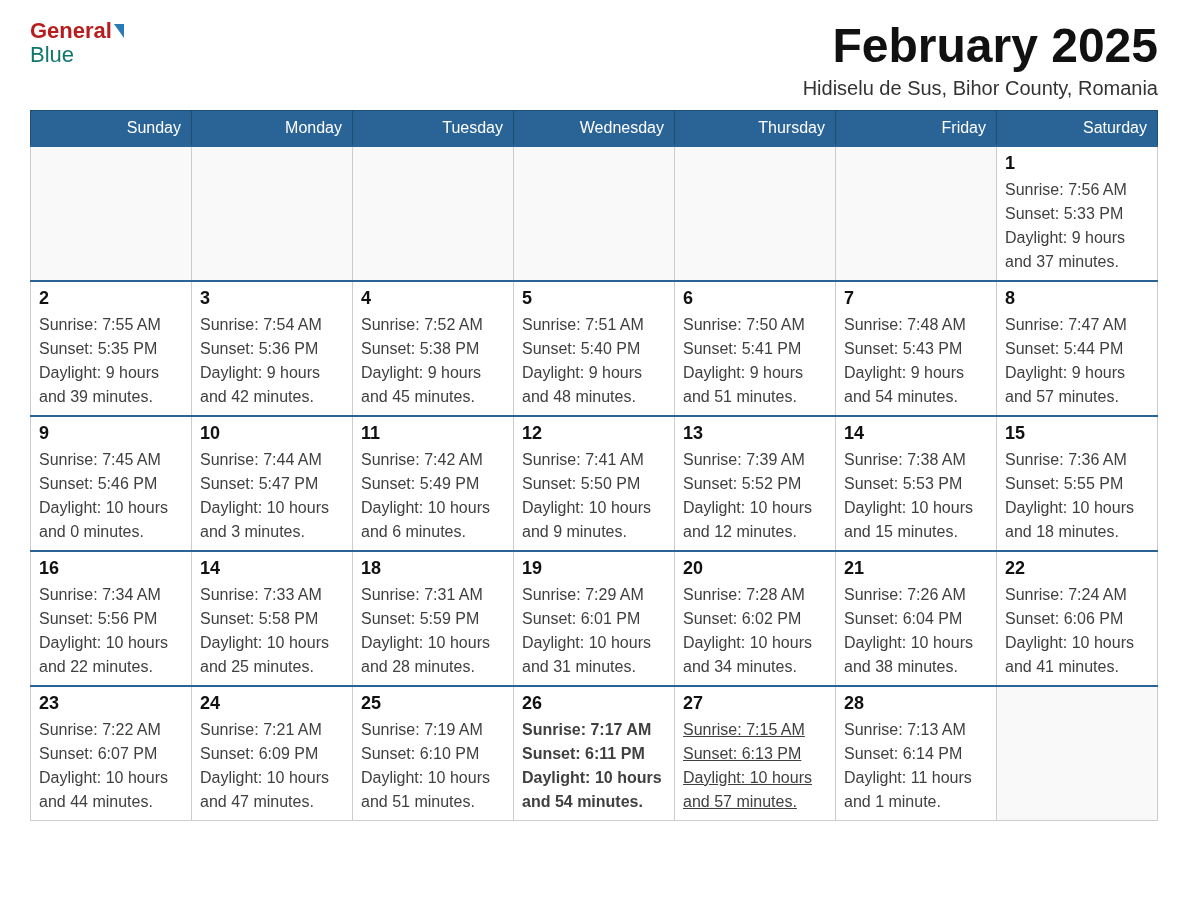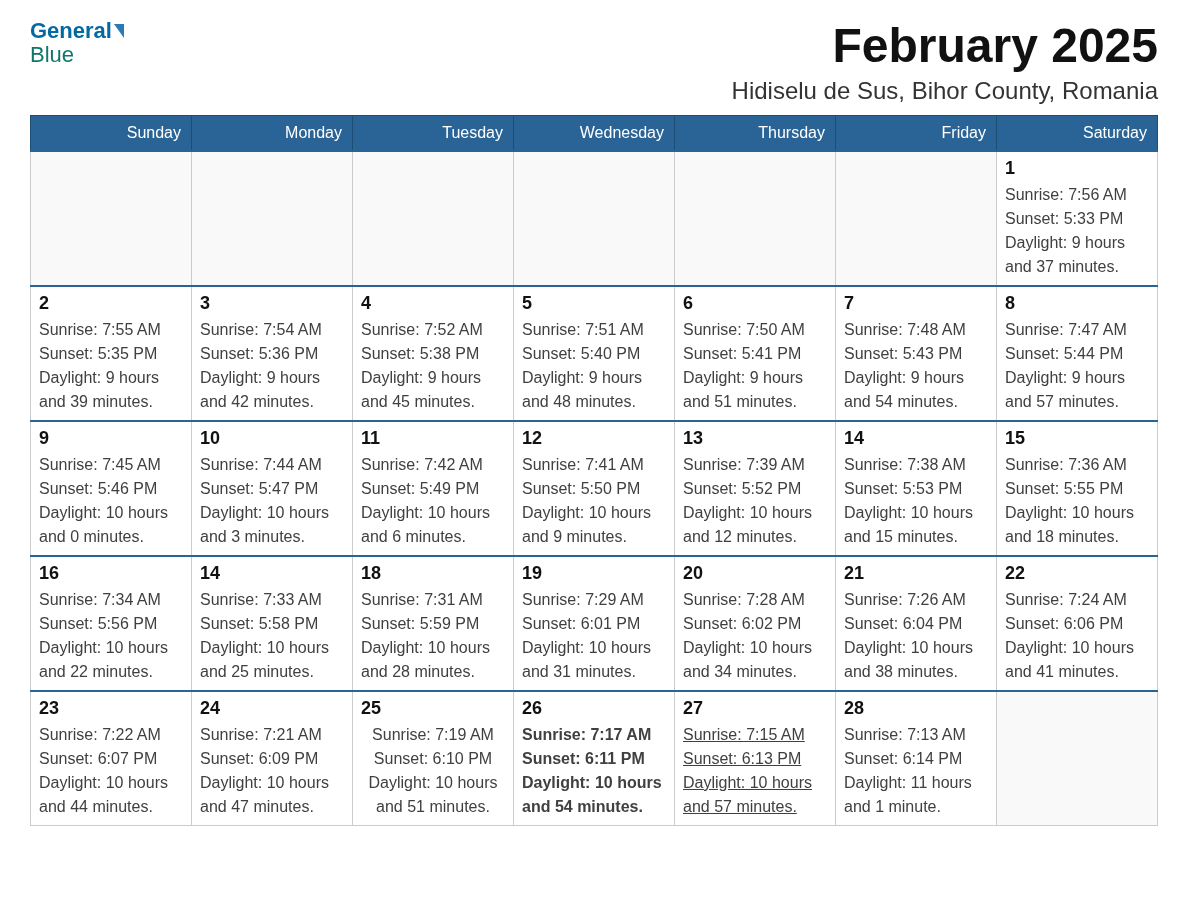--- a/index.html
+++ b/index.html
@@ -23,41 +23,41 @@
       align-items: flex-start;
     }
     .logo-text {
       display: flex;
       align-items: center;
       font-size: 22px;
       font-weight: bold;
       color: #333;
       line-height: 1;
     }
-    .logo-general { color: #0369a1; }
+    .logo-general { color: #b91c1c; }
     .logo-arrow {
       width: 0;
       height: 0;
       border-left: 10px solid transparent;
       border-right: 0px solid transparent;
       border-top: 14px solid #2a7ab8;
       display: inline-block;
       margin: 0 2px;
       vertical-align: middle;
     }
     .logo-blue { color: #0f766e; font-size: 22px; }
     .title-section { text-align: right; }
     .calendar-title {
       font-size: 48px;
       font-weight: bold;
       color: #111;
       line-height: 1.1;
     }
     .subtitle {
-      font-size: 24px;
+      font-size: 20px;
       color: #333;
       margin-top: 4px;
     }
     table {
       width: 100%;
       border-collapse: collapse;
       margin-top: 10px;
     }
     th {
       background-color: #2a6496;
@@ -278,21 +278,21 @@
 Daylight: 10 hours and 44 minutes.</div>
         </td>
         <td>
           <div class="day-number">24</div>
           <div class="day-info" style="white-space: pre-line;">Sunrise: 7:21 AM
 Sunset: 6:09 PM
 Daylight: 10 hours and 47 minutes.</div>
         </td>
         <td>
           <div class="day-number">25</div>
-          <div class="day-info" style="white-space: pre-line; text-align: center;">Sunrise: 7:19 AM
+          <div class="day-info" style="white-space: pre-line;">Sunrise: 7:19 AM
 Sunset: 6:10 PM
 Daylight: 10 hours and 51 minutes.</div>
         </td>
         <td>
           <div class="day-number">26</div>
           <div class="day-info" style="white-space: pre-line; font-weight: bold;">Sunrise: 7:17 AM
 Sunset: 6:11 PM
 Daylight: 10 hours and 54 minutes.</div>
         </td>
         <td>

